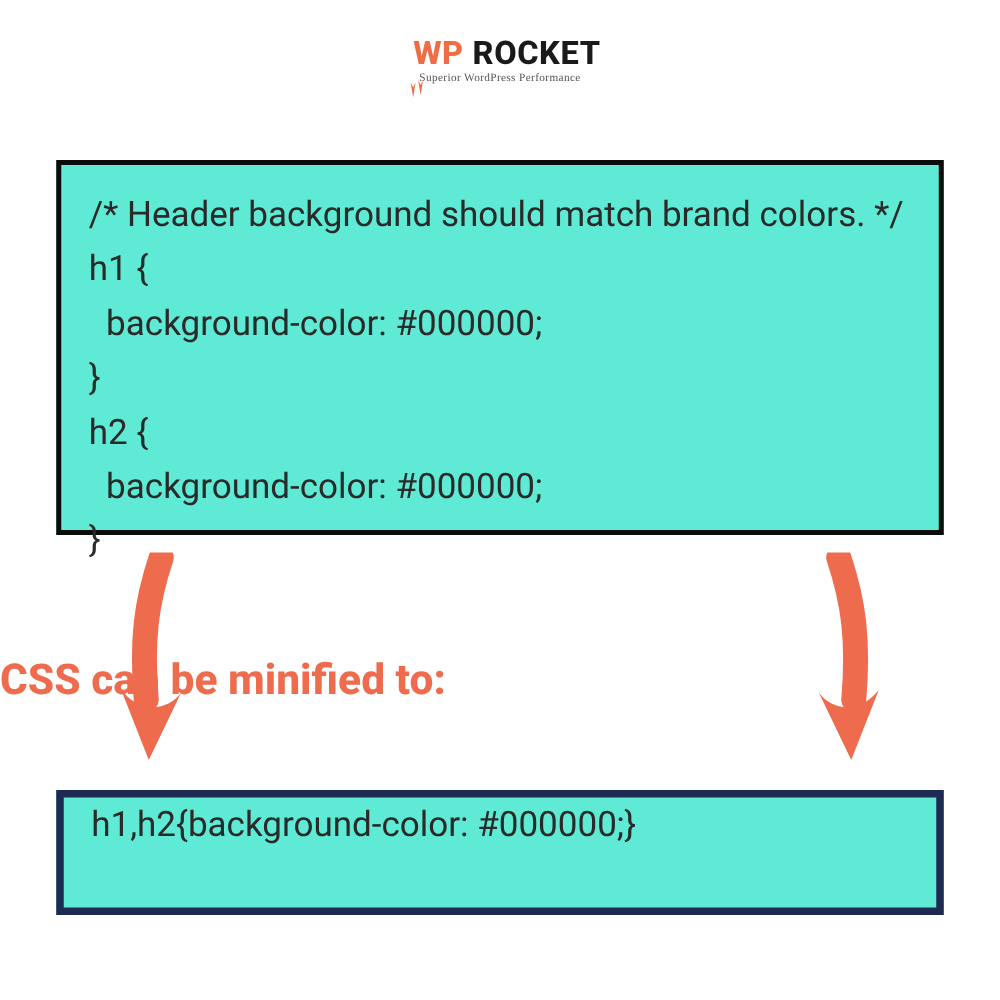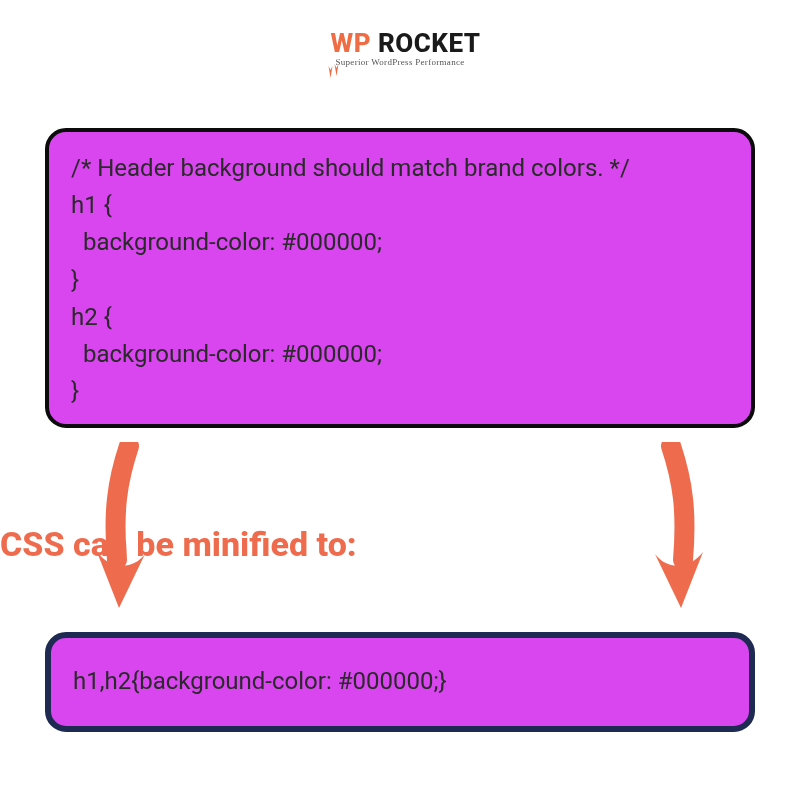--- a/index.html
+++ b/index.html
@@ -42,40 +42,38 @@
     top: 26px;
     width: 14px;
     height: 22px;
   }
 
   
   .code-box {
     position: absolute;
     left: 45px;
     right: 45px;
-    background: #d946ef;
+    background: #5eead4;
     padding: 18px 22px;
     font-family: -apple-system, BlinkMacSystemFont, "Segoe UI", Roboto, "Helvetica Neue", Arial, sans-serif;
-    font-size: 24px;
+    font-size: 28px;
     color: #2a2a2a;
     line-height: 1.55;
     white-space: pre;
-    border-radius: 21px;
   }
   .code-box-top {
     top: 128px;
     border: 4px solid #0b0b0b;
     height: 300px;
   }
   .code-box-bottom {
     top: 632px;
     border: 6px solid #1e2a52;
     height: 100px;
     display: flex;
-    align-items: center;
     padding: 0 22px;
   }
 
   
   .caption {
     position: absolute;
     top: 524px;
     left: 0;
     right: 0;
     text-align: left;

